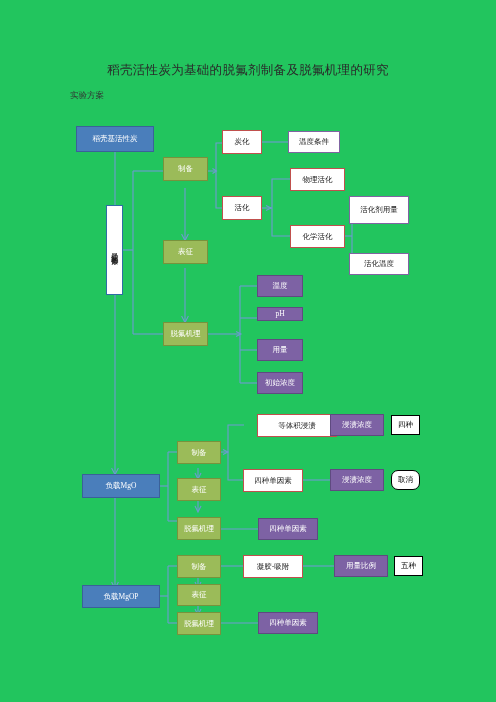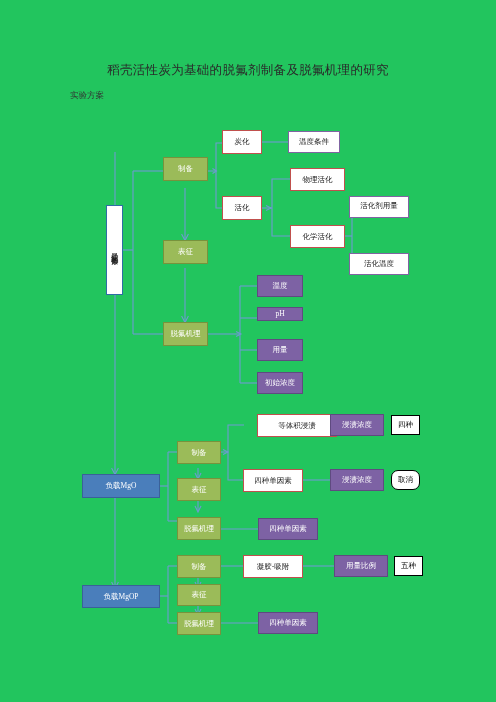--- a/index.html
+++ b/index.html
@@ -196,20 +196,21 @@
       <path d="M195,609 L198,615 L201,609"></path>
 
       <path d="M220,566 L244,566"></path>
 
       <path d="M302,566 L334,566"></path>
 
       <path d="M220,623 L258,623"></path>
     </g>
   </svg>
 
+  <div class="node n-blue" style="left:76px; top:126px; width:78px; height:26px;">稻壳基活性炭</div>
 
   <div class="node n-blueline" style="left:106px; top:205px; width:17px; height:90px;">
     <span class="vertical-text">最佳制备条件</span>
   </div>
 
   <div class="node n-green" style="left:163px; top:157px; width:45px; height:24px;">制备</div>
 
   <div class="node n-green" style="left:163px; top:240px; width:45px; height:24px;">表征</div>
 
   <div class="node n-green" style="left:163px; top:322px; width:45px; height:24px;">脱氟机理</div>
@@ -217,21 +218,21 @@
   <div class="node n-redline" style="left:222px; top:130px; width:40px; height:24px;">炭化</div>
 
   <div class="node n-redline" style="left:222px; top:196px; width:40px; height:24px;">活化</div>
 
   <div class="node n-purpleline" style="left:288px; top:131px; width:52px; height:22px;">温度条件</div>
 
   <div class="node n-redline" style="left:290px; top:168px; width:55px; height:23px;">物理活化</div>
 
   <div class="node n-redline" style="left:290px; top:225px; width:55px; height:23px;">化学活化</div>
 
-  <div class="node n-purpleline" style="left:349px; top:196px; width:60px; height:22px;font-family:Liberation Mono, monospace;">活化剂用量</div>
+  <div class="node n-purpleline" style="left:349px; top:196px; width:60px; height:28px;">活化剂用量</div>
 
   <div class="node n-purpleline" style="left:349px; top:253px; width:60px; height:22px;">活化温度</div>
 
   <div class="node n-purple" style="left:257px; top:275px; width:46px; height:22px;">温度</div>
 
   <div class="node n-purple" style="left:257px; top:307px; width:46px; height:14px;text-align:center;">pH</div>
 
   <div class="node n-purple" style="left:257px; top:339px; width:46px; height:22px;">用量</div>
 
   <div class="node n-purple" style="left:257px; top:372px; width:46px; height:22px;">初始浓度</div>

